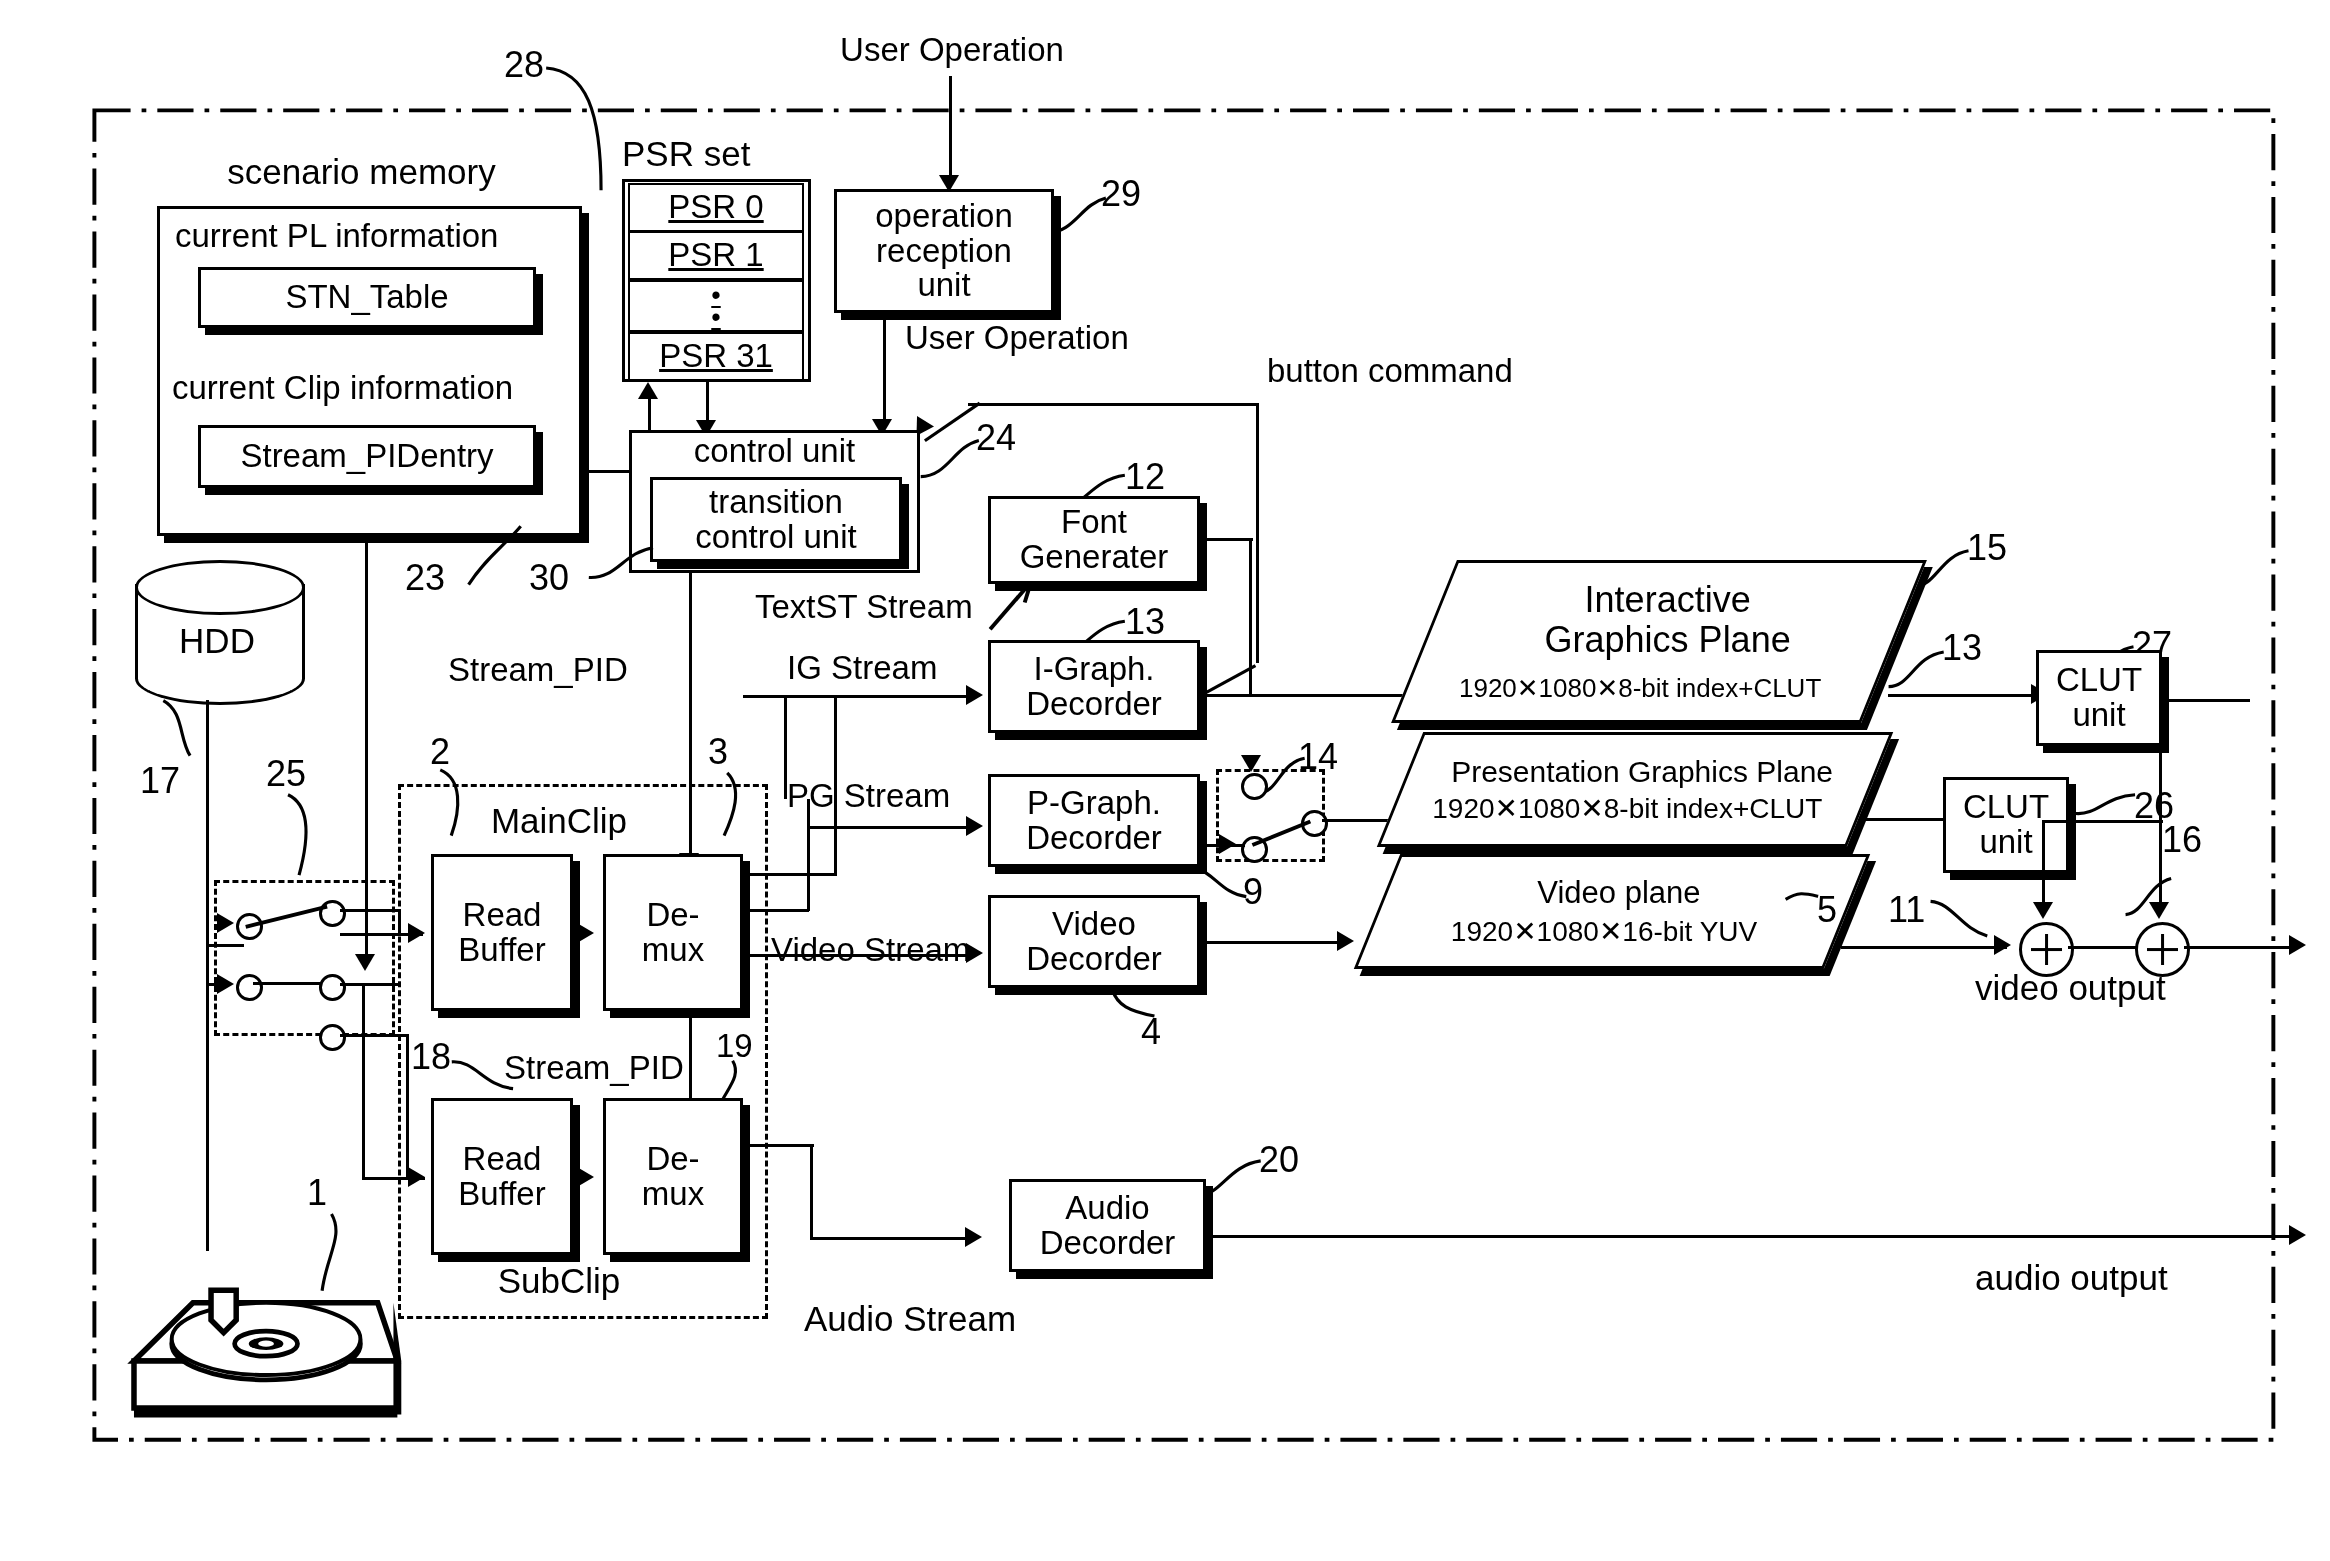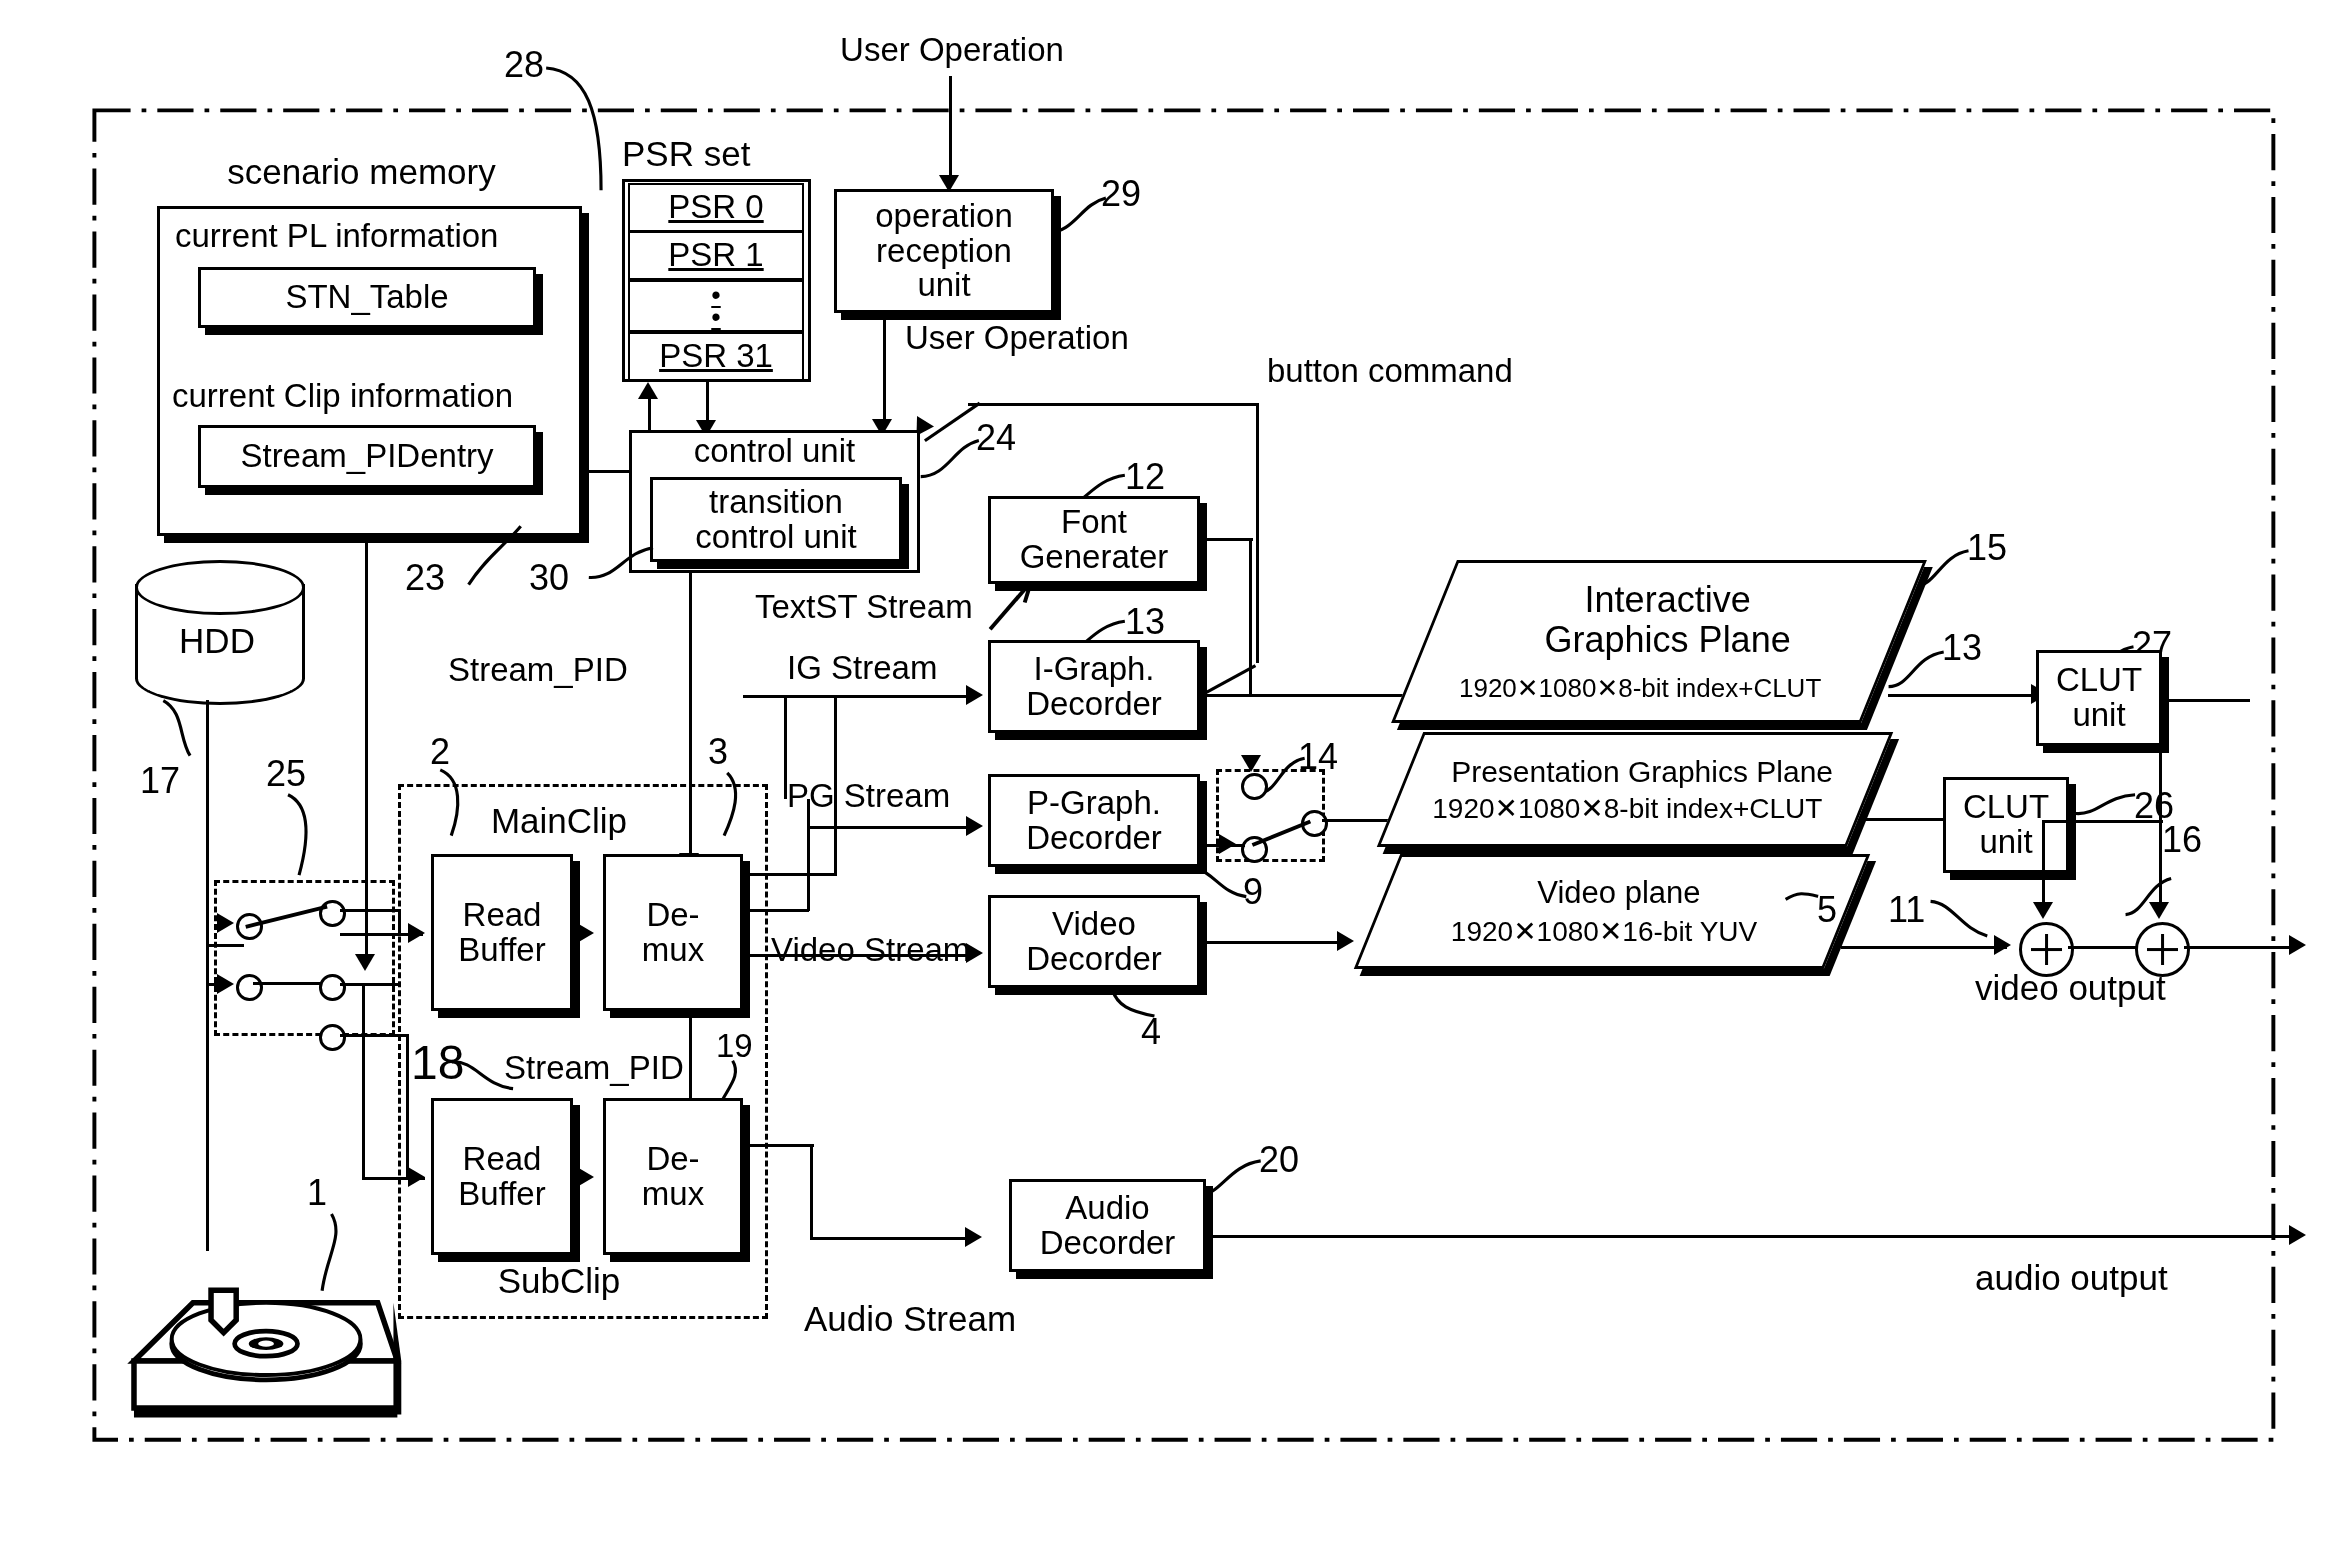--- a/index.html
+++ b/index.html
@@ -86,21 +86,21 @@
 
   <div class="plainbox shadow" style="left:157px;top:206px;width:425px;height:330px;
        box-shadow:7px 7px 0 0 #000;"></div>
 
   <div class="txt" style="left:175px;top:219px;font-size:33px;">current PL information</div>
 
   <div class="box shadow" style="left:198px;top:267px;width:338px;height:61px;font-size:33px;">
     <span>STN_Table</span>
   </div>
 
-  <div class="txt" style="left:172px;top:371px;font-size:33px;margin-top:8px;">current Clip information</div>
+  <div class="txt" style="left:172px;top:371px;font-size:33px;">current Clip information</div>
 
   <div class="box shadow" style="left:198px;top:425px;width:338px;height:63px;font-size:33px;">
     <span>Stream_PIDentry</span>
   </div>
 
   <div class="txt" style="left:405px;top:559px;font-size:36px;">23</div>
   <svg class="abs" style="left:448px;top:523px;width:87px;height:79px;" viewBox="0 0 110 100" width="87" height="79">
     <path d="M92 4 C 70 30, 48 44, 26 78" fill="none" stroke="#000" stroke-width="4"></path>
   </svg>
 
@@ -372,21 +372,21 @@
 
   <div class="ln lh" style="left:743px;top:909px;width:66px;"></div>
   <div class="ln lv" style="left:807px;top:826px;height:85px;"></div>
 
   <div class="ln lh" style="left:743px;top:954px;width:12.6px;"></div>
 
   <div class="txt" style="left:504px;top:1051px;font-size:33px;">Stream_PID</div>
   <div class="ln lv" style="left:689px;top:1012px;height:118px;"></div>
   <div class="arw arw-d" style="left:679px;top:1122px;"></div>
 
-  <div class="txt" style="left:411px;top:1038px;font-size:48px;">18</div>
+  <div class="txt" style="left:411px;top:1038px;font-size:36px;">18</div>
   <svg class="abs" style="left:450px;top:1054px;width:68px;height:44px;" viewBox="0 0 86 56" width="68" height="44">
     <path d="M2 10 C 32 8, 42 40, 80 44" fill="none" stroke="#000" stroke-width="4"></path>
   </svg>
   <div class="txt" style="left:716px;top:1029px;font-size:33px;">19</div>
   <svg class="abs" style="left:706px;top:1059px;width:47px;height:52px;" viewBox="0 0 60 66" width="47" height="52">
     <path d="M34 2 C 46 22, 26 38, 16 62" fill="none" stroke="#000" stroke-width="4"></path>
   </svg>
 
   <div class="box shadow" style="left:431px;top:1098px;width:142px;height:157px;font-size:33px;">
     <span>Read<br>Buffer</span>

